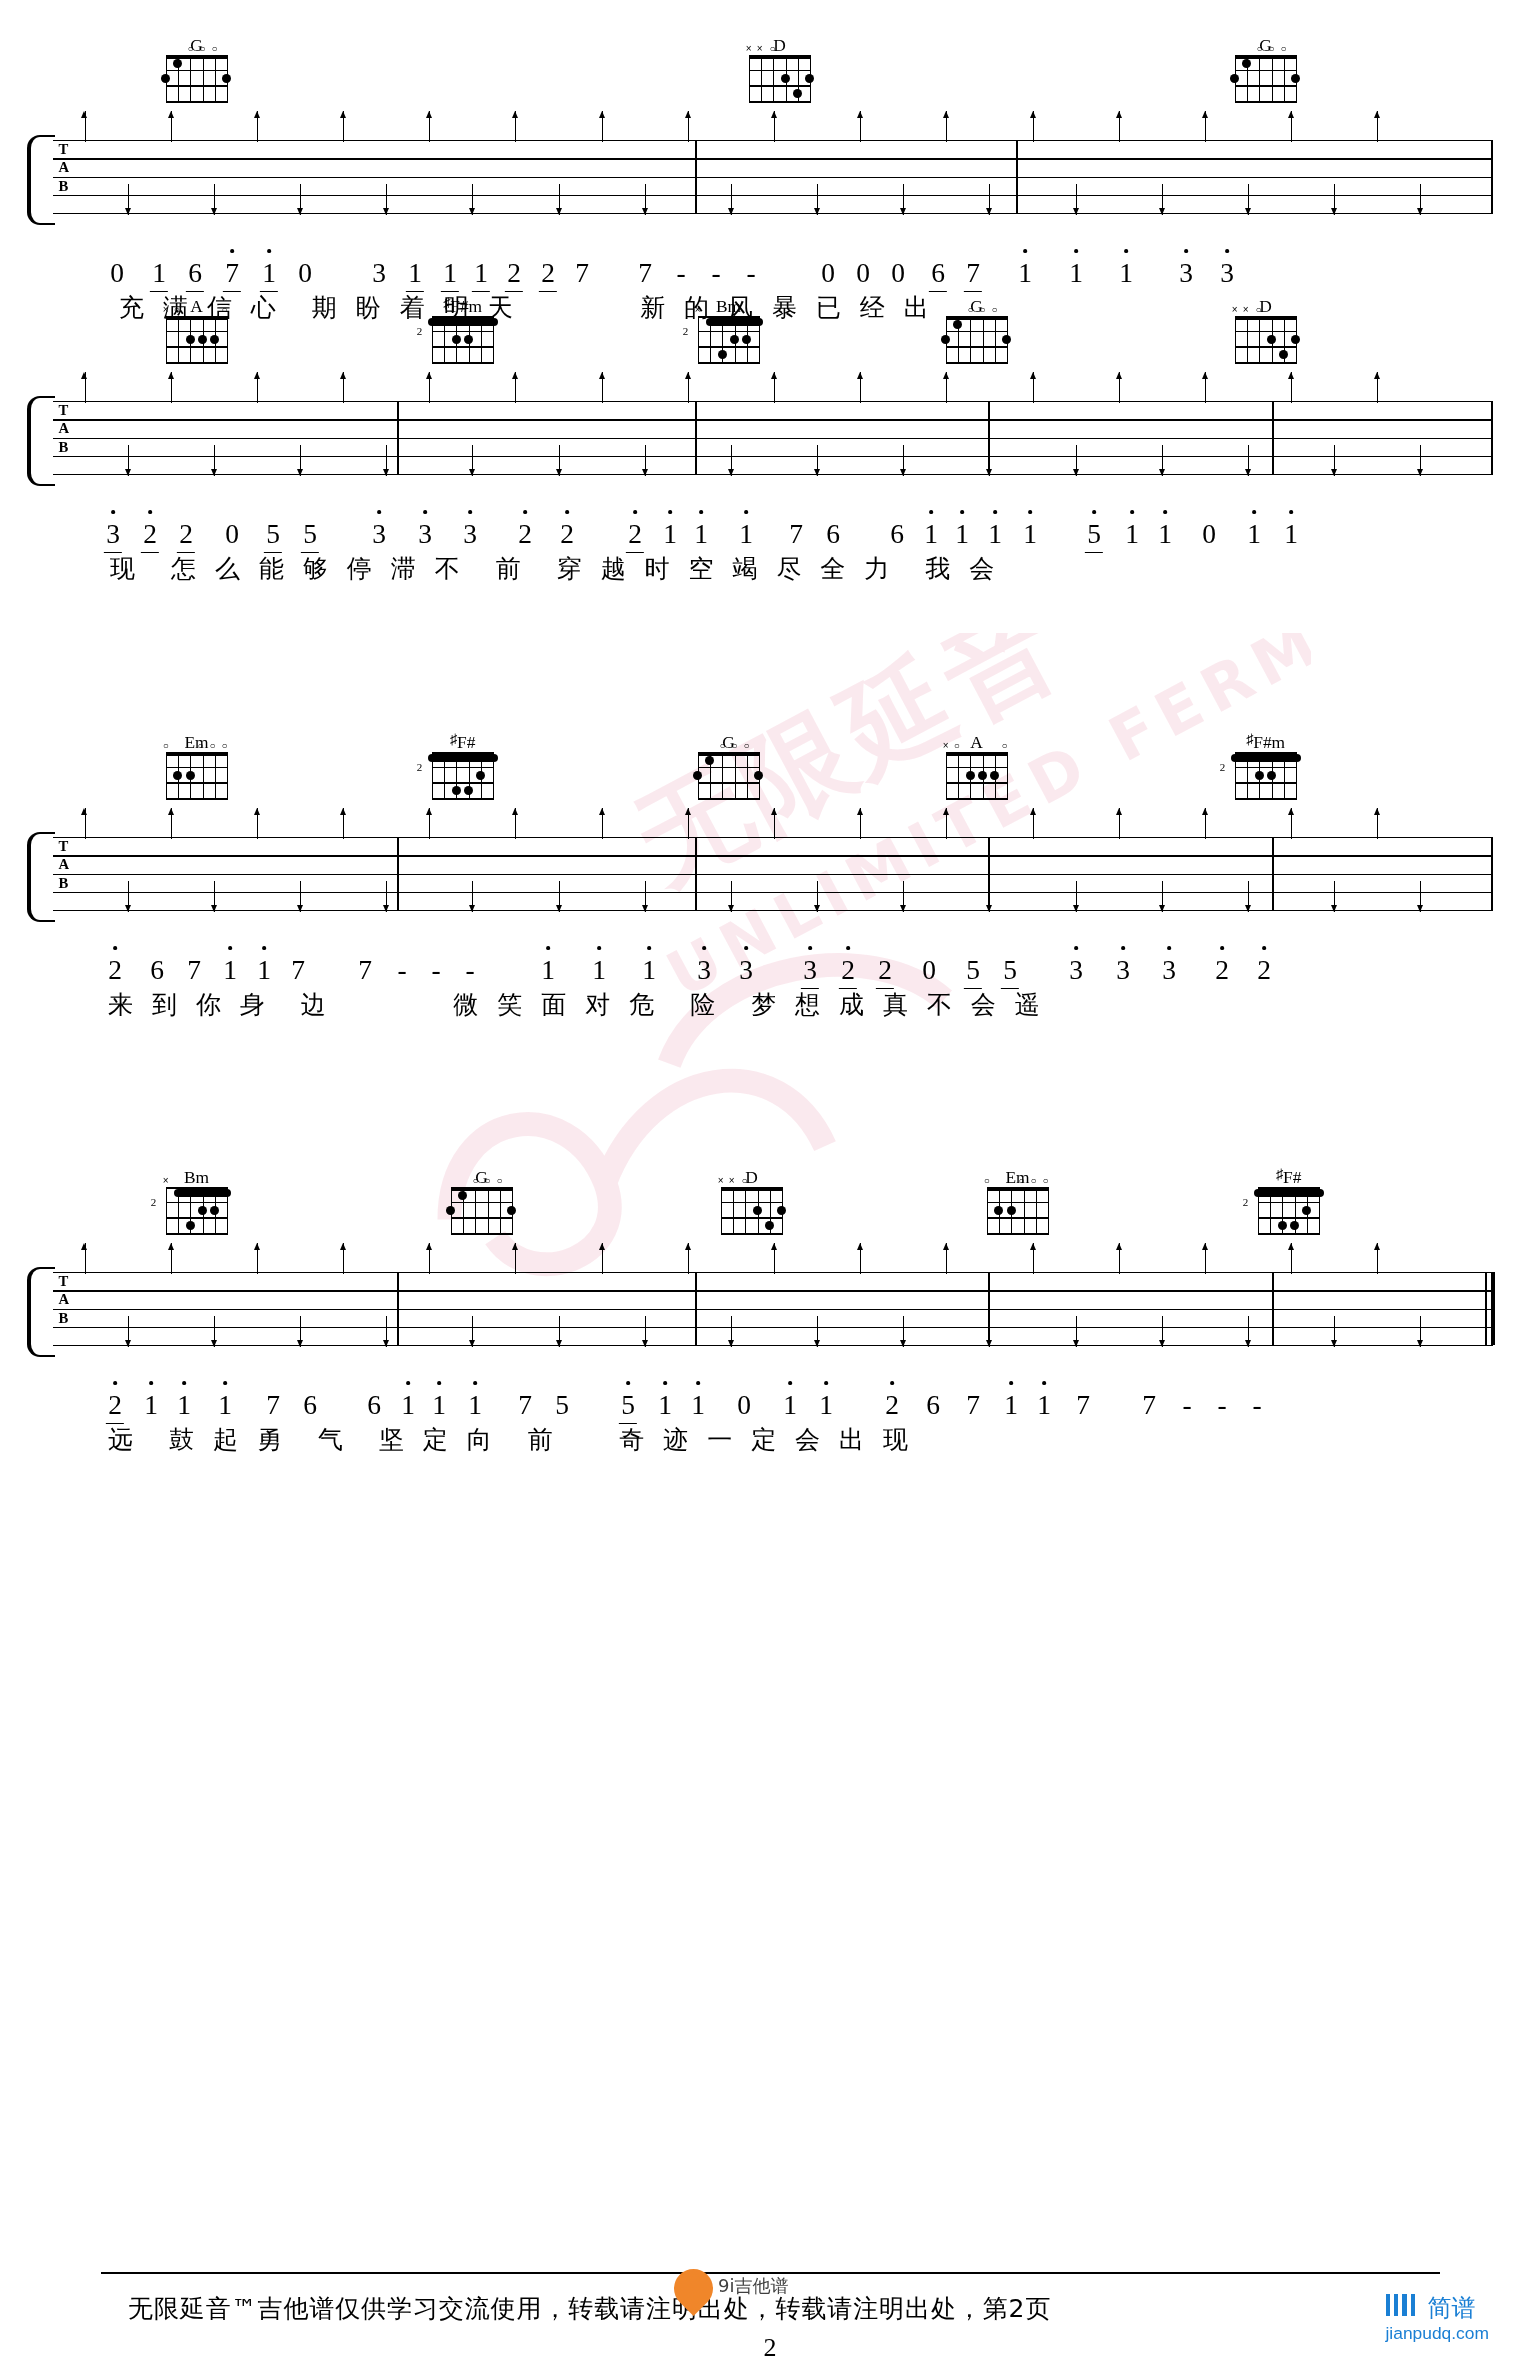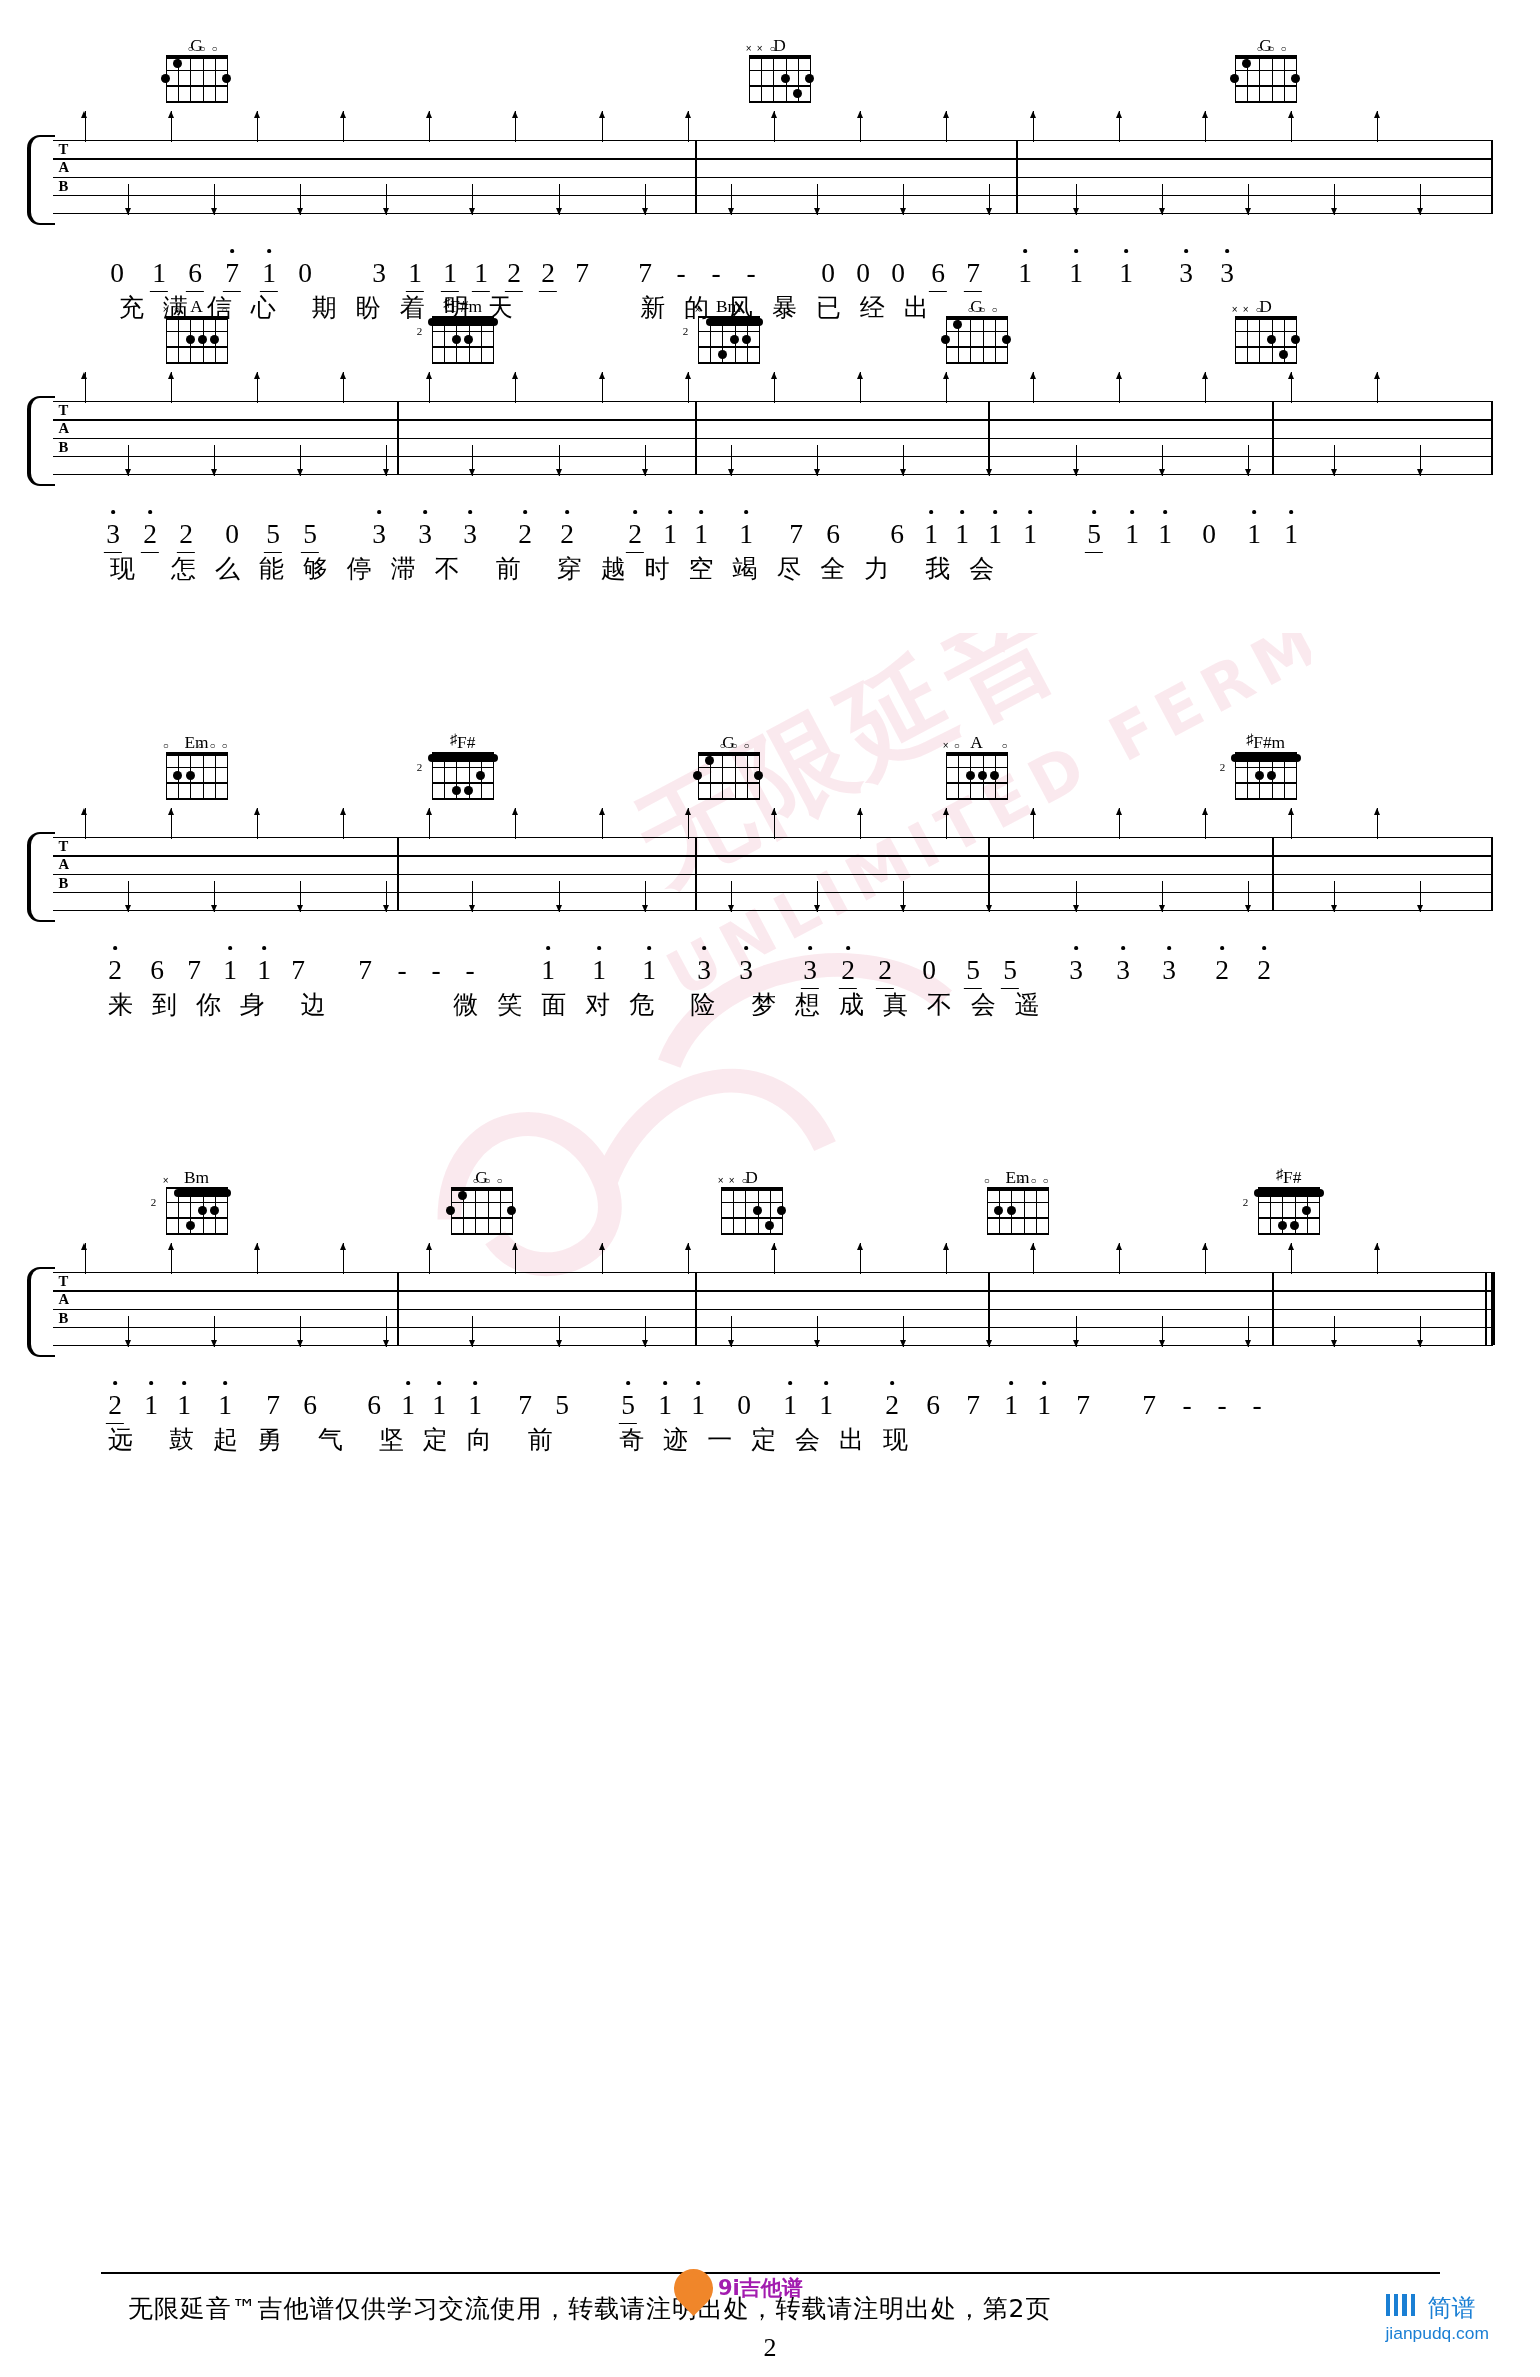--- a/index.html
+++ b/index.html
@@ -118,22 +118,22 @@
     font-size:26px;font-family:"Liberation Serif",serif;
   }
   .logo-jita{
     position:absolute;left:674px;top:2263px;width:211px;height:51px;
   }
   .logo-jita .flame{
     position:absolute;left:0;top:5.5px;width:39px;height:39px;
     background:#f0862a;border-radius:50% 50% 50% 0;transform:rotate(-45deg);
   }
   .logo-jita .txt{
-    position:absolute;left:44px;top:11px;font-size:21px;color:#a21caf;
-    font-family:"DejaVu Sans",sans-serif;font-weight:bold;
+    position:absolute;left:44px;top:11px;font-size:18px;color:#404040;
+    font-family:"DejaVu Sans",sans-serif;font-weight:normal;
   }
   .logo-jp{position:absolute;right:16.5px;top:2290px;width:138px;height:66px;}
   .logo-jp .bars{position:absolute;left:0;top:3.7px;width:37px;height:22px;}
   .logo-jp .bars i{position:absolute;top:0;width:4.6px;height:22px;background:#1a7fd4;}
   .logo-jp .t1{position:absolute;left:42px;top:1.8px;font-size:24px;color:#1a7fd4;font-family:"DejaVu Sans",sans-serif;}
   .logo-jp .t2{position:absolute;left:0;top:33px;font-size:17.4px;color:#1a7fd4;font-family:"Liberation Sans",sans-serif;}
 </style>
 </head>
 <body>
 

